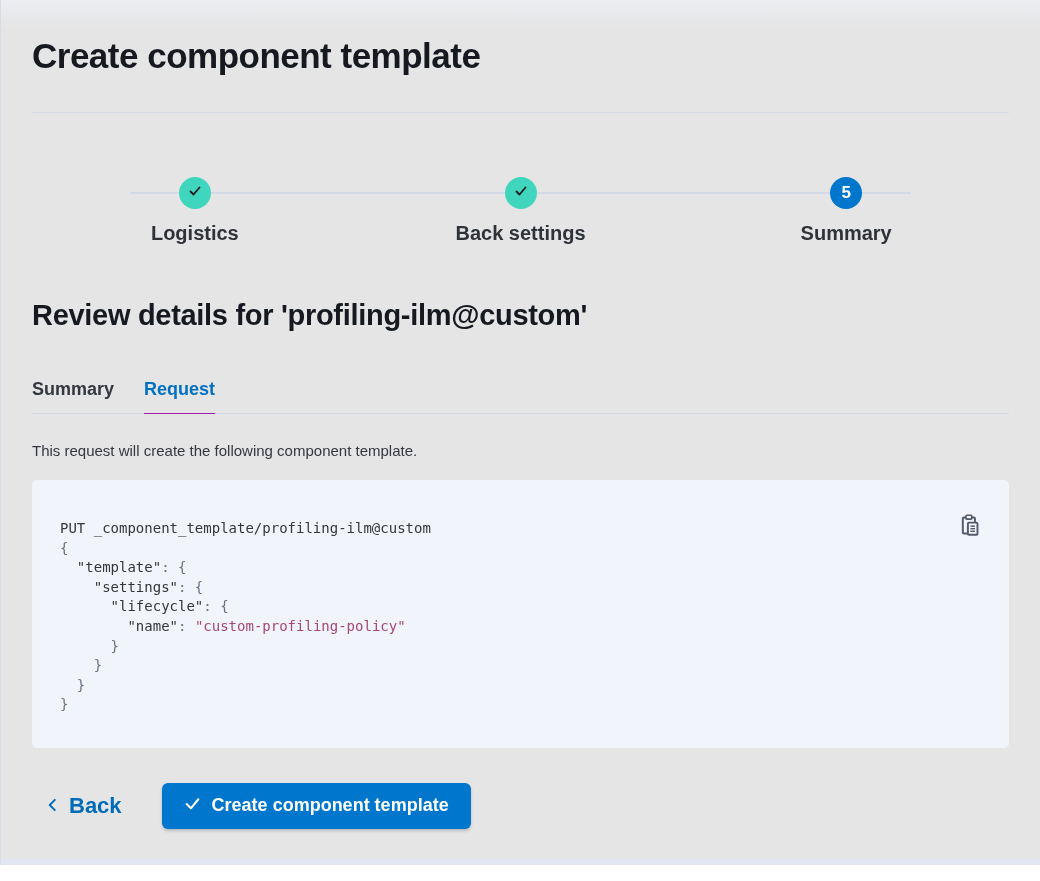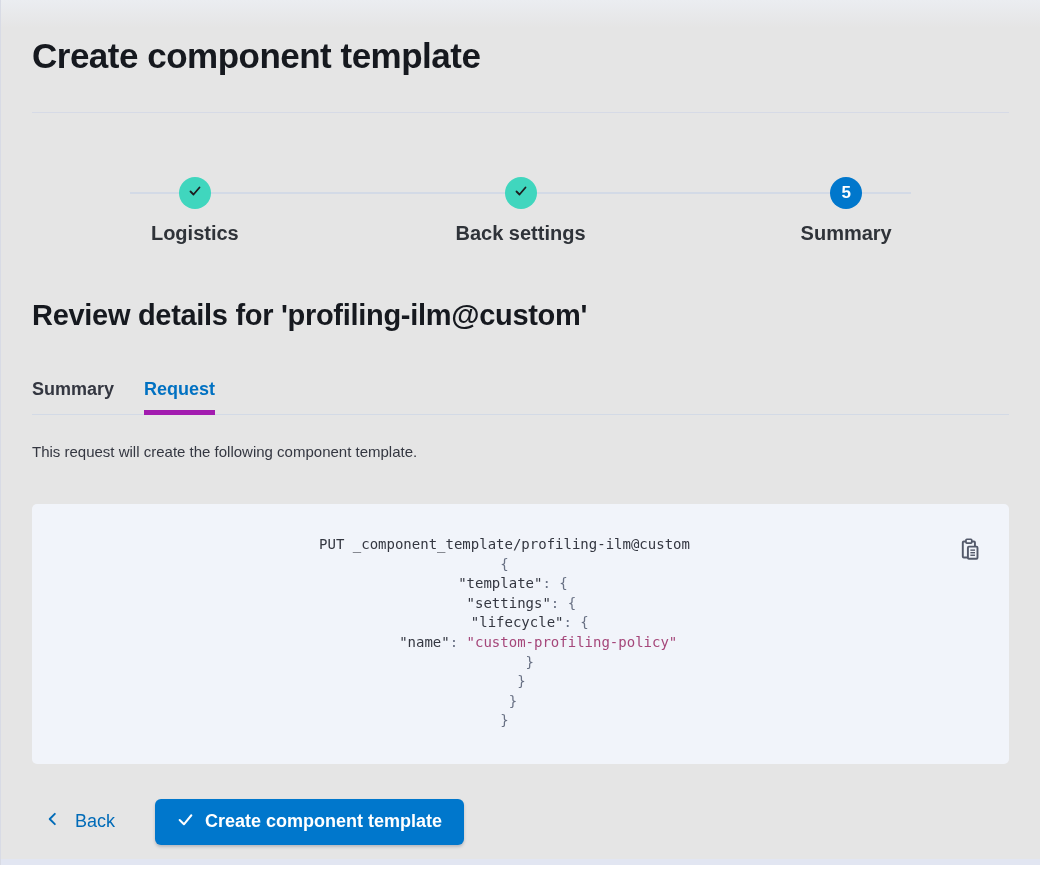--- a/index.html
+++ b/index.html
@@ -60,34 +60,33 @@
 
   
   .tabs { display: flex; gap: 30px; margin-top: 46px; border-bottom: 1px solid #d3dae6; }
   .tab {
     font-size: 18px; font-weight: 700; color: #343741;
     padding-bottom: 13px; cursor: pointer;
   }
   .tab.active {
     color: #0071c2;
     padding-bottom: 10px;
-    border-bottom: 5px solid #a21caf;
+    border-bottom: 1px solid #a21caf;
     margin-bottom: -1px;
   }
 
   .description { margin: 24px 0 0; font-size: 15px; line-height: 26px; color: #343741; }
 
   
   .code-block {
     position: relative;
-    margin-top: 39px;
+    margin-top: 16px;
     background: #f1f4fa;
     border-radius: 5px;
-    padding: 31px 60px 33px 28px;
-    text-align: center;
+    padding: 39px 60px 33px 28px;
   }
   .code-pre {
     margin: 0;
     font-family: "DejaVu Sans Mono", monospace;
     font-size: 14px; line-height: 19.6px;
     color: #343741;
   }
   .code-line { white-space: pre; }
   .tok-plain  { color: #343741; }
   .tok-key    { color: #343741; }
@@ -96,22 +95,22 @@
   .copy-btn {
     position: absolute; top: 33px; right: 29px;
     width: 22px; height: 24px;
     background: none; border: none; padding: 0; cursor: pointer;
     display: flex; align-items: center; justify-content: center;
   }
 
   
   .footer { margin-top: 35px; display: flex; align-items: center; }
   .back-link {
-    display: flex; align-items: center; gap: 15px;
-    color: #006bb8; font-size: 18px; font-weight: 400;
+    display: flex; align-items: center; gap: 9px;
+    color: #006bb8; font-size: 22px; font-weight: 700;
     margin-left: 13px; text-decoration: none; cursor: pointer;
   }
   .submit-btn {
     margin-left: 40px;
     display: flex; align-items: center; gap: 11px;
     background: #0077cc; color: #fff;
     font-family: "Liberation Sans", sans-serif;
     font-size: 18px; font-weight: 600;
     border: none; border-radius: 6px;
     height: 46px; padding: 0 22px;

